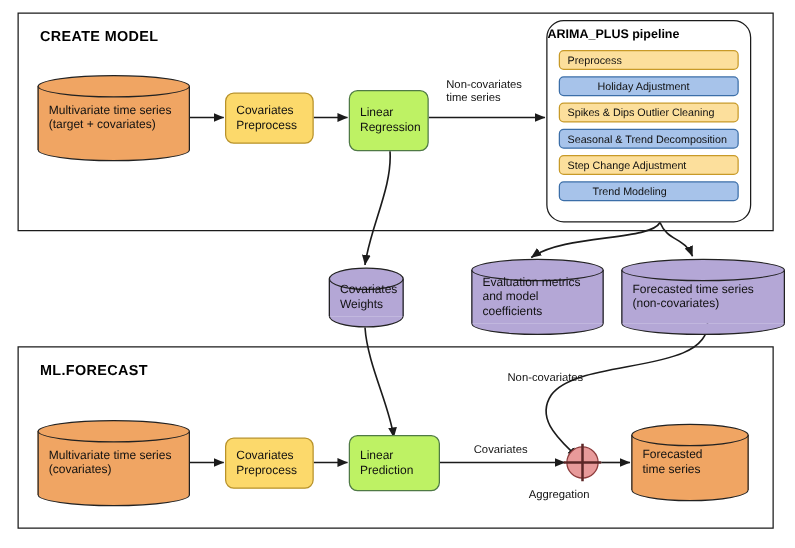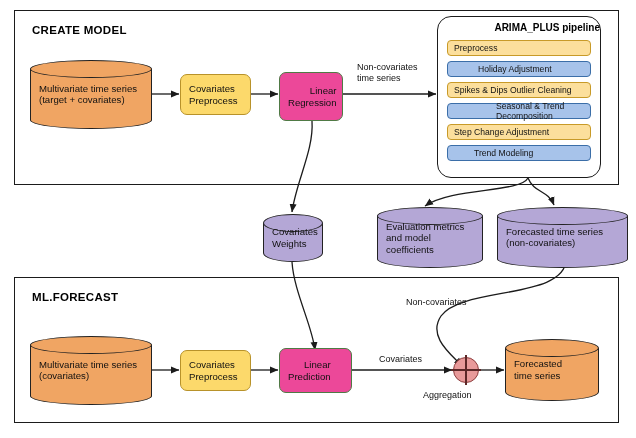--- a/index.html
+++ b/index.html
@@ -47,29 +47,29 @@
   .cyl.purple .body,.cyl.purple .top,.cyl.purple .bot{background:#b4a7d6;}
 
   
   .box{
     position:absolute;border-radius:7px;box-sizing:border-box;z-index:10;
     display:flex;align-items:center;
     font-size:9.6px;line-height:11.6px;white-space:pre-line;
   }
   .box .txt{padding-left:8px;}
   .box.yellow{background:#fcd96b;border:1.3px solid #b8922a;}
-  .box.green{background:#ec4899;border:1.3px solid #4f7a45;text-align:right;}
+  .box.green{background:#bef264;border:1.3px solid #4f7a45;}
 
   
   .pipeline{
     position:absolute;border:1.5px solid #1b1b1b;border-radius:14px;
     background:#ffffff;z-index:8;box-sizing:border-box;
   }
   .pipeline-title{
-    position:absolute;width:100%;text-align:right;top:5px;left:0;
+    position:absolute;width:100%;text-align:left;top:5px;left:0;
     font-size:10px;font-weight:bold;color:#000;z-index:12;
   }
   .prow{
     position:absolute;left:9px;right:9px;height:16px;border-radius:4px;
     box-sizing:border-box;display:flex;align-items:center;z-index:11;
     font-size:8.6px;color:#111;
   }
   .prow span{padding-left:6px;}
   .prow.y{background:#fcdf9c;border:1.2px solid #c89a28;}
   .prow.b{background:#a7c3ea;border:1.2px solid #3b6ea8;}
@@ -159,21 +159,21 @@
 
     <div class="prow y" style="top:23px;">
       <span>Preprocess</span>
     </div>
     <div class="prow b" style="top:44px;padding-left:24px;">
       <span>Holiday Adjustment</span>
     </div>
     <div class="prow y" style="top:65px;">
       <span>Spikes &amp; Dips Outlier Cleaning</span>
     </div>
-    <div class="prow b" style="top:86px;padding-left:42px;">
+    <div class="prow b" style="top:86px;">
       <span>Seasonal &amp; Trend Decomposition</span>
     </div>
     <div class="prow y" style="top:107px;">
       <span>Step Change Adjustment</span>
     </div>
     <div class="prow b" style="top:128px;padding-left:20px;">
       <span>Trend Modeling</span>
     </div>
   </div>
 

